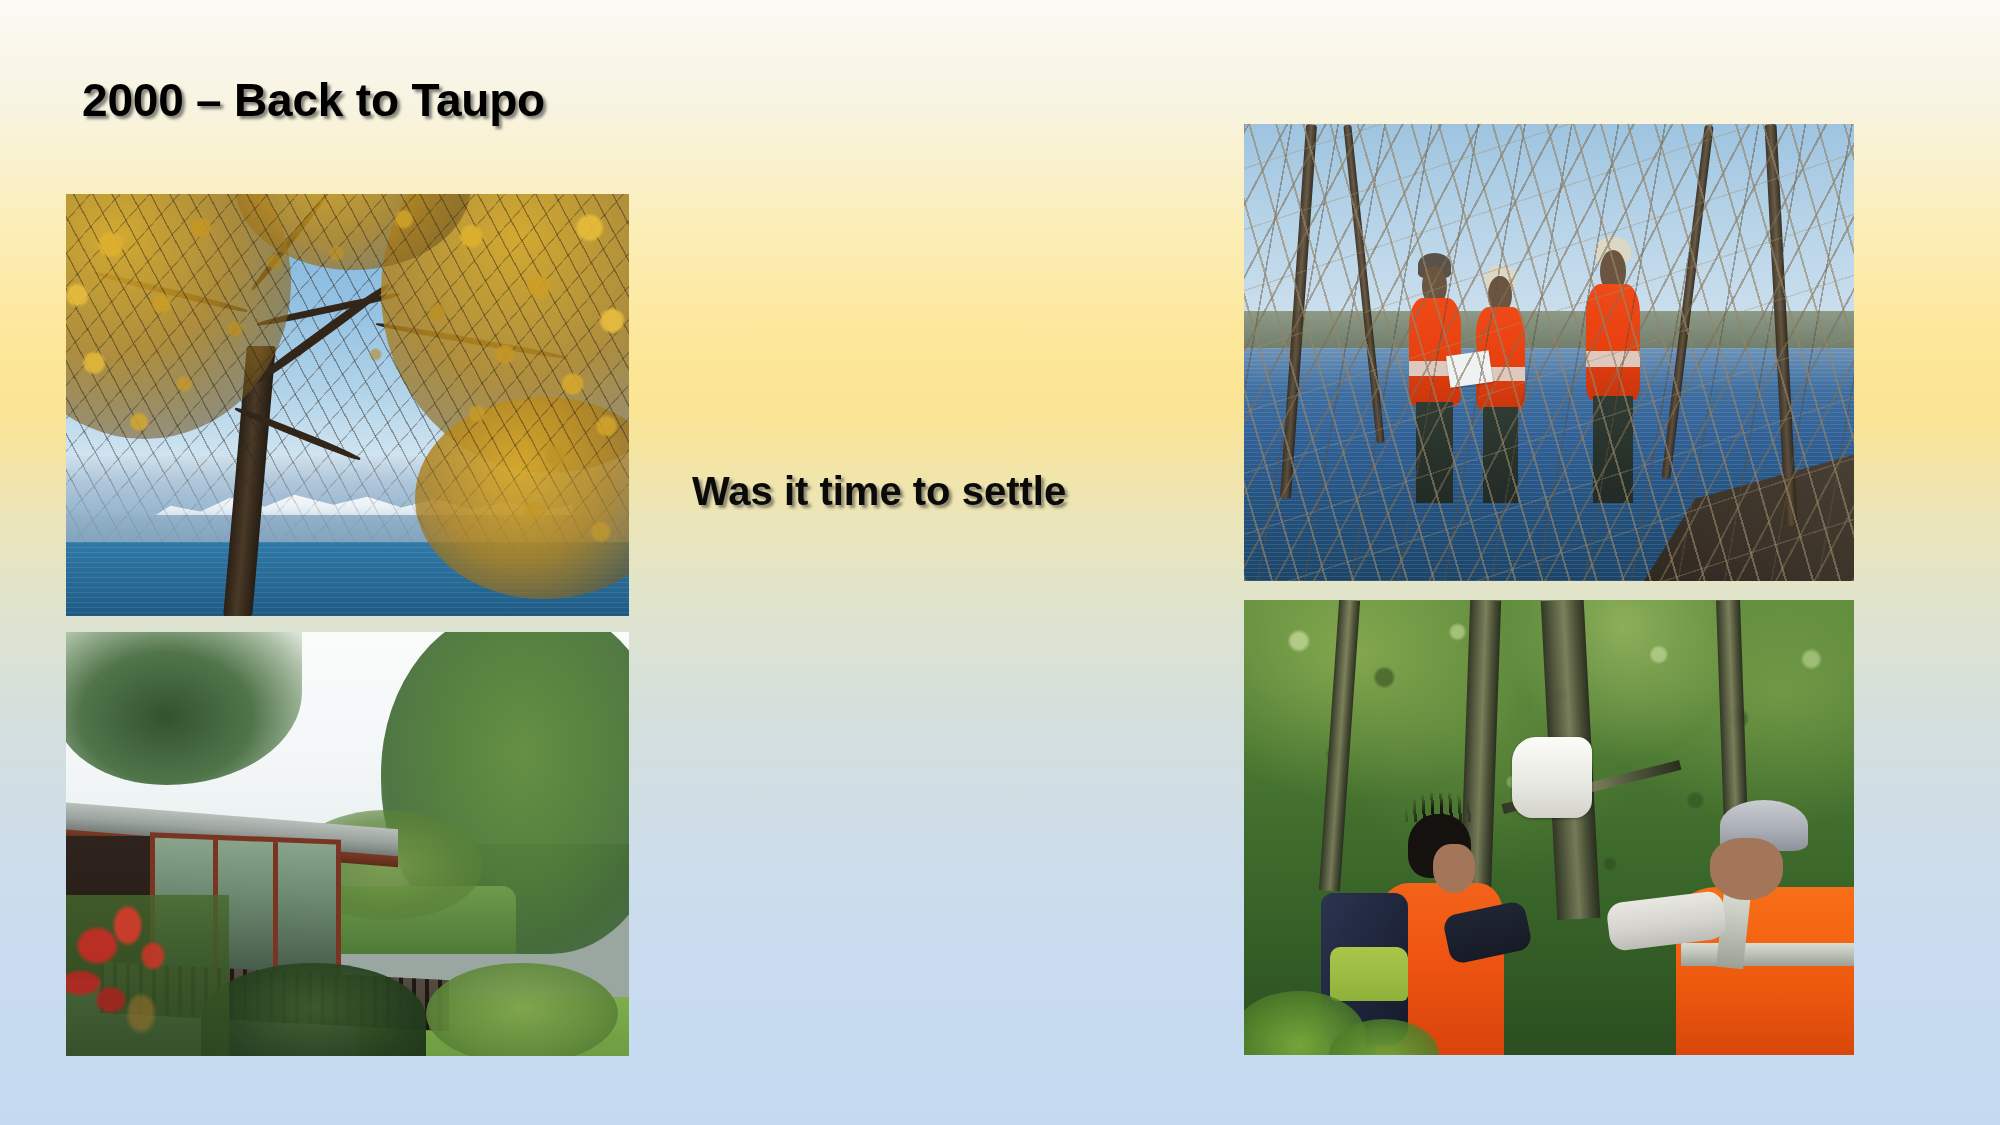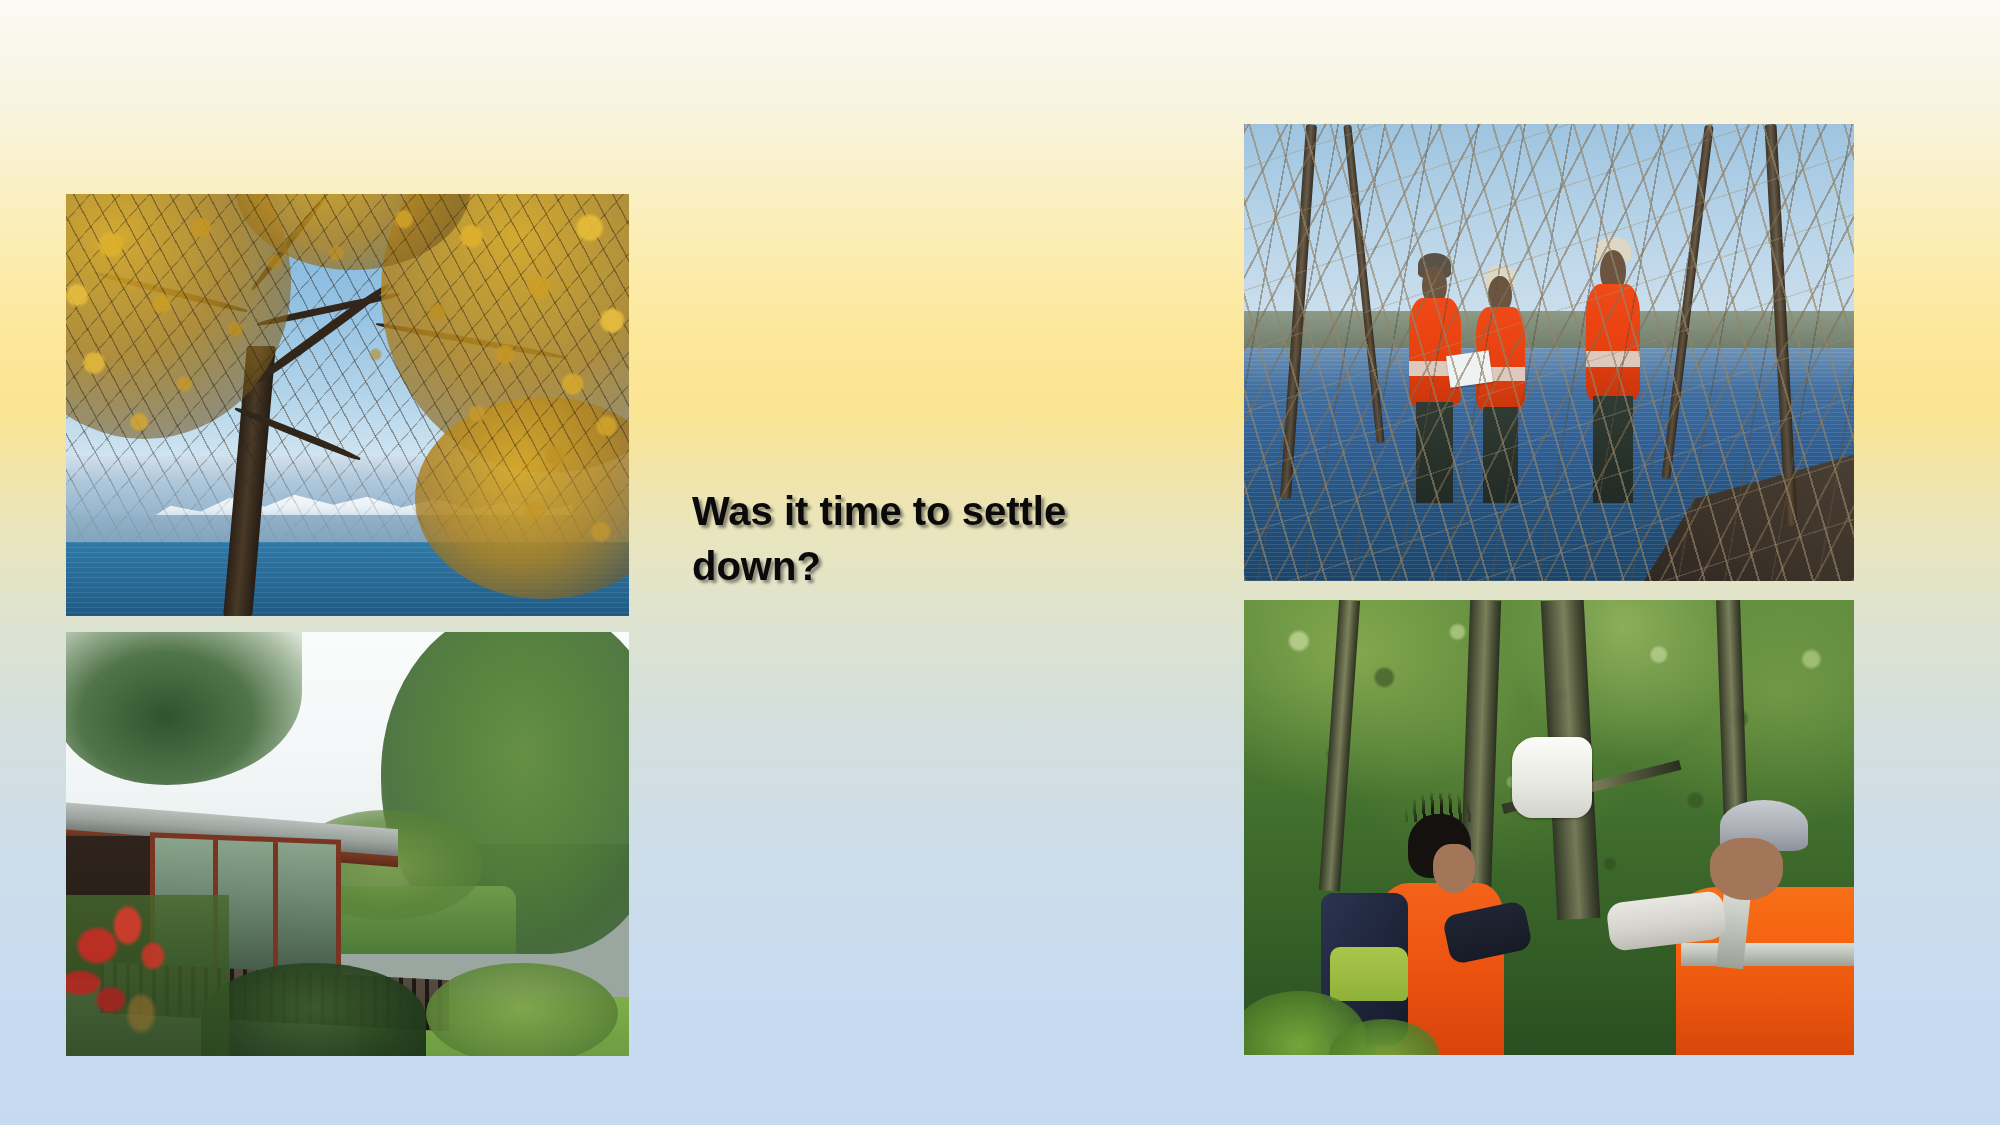--- a/index.html
+++ b/index.html
@@ -43,21 +43,21 @@
     font-weight: bold;
     color: #000000;
     letter-spacing: -0.2px;
     text-shadow: 3px 3px 3px rgba(40, 40, 40, 0.55);
     white-space: nowrap;
   }
 
   .body-text {
     position: absolute;
     left: 692px;
-    top: 484px;
+    top: 464px;
     width: 520px;
     font-size: 40px;
     font-weight: bold;
     color: #0a0a0a;
     line-height: 1.38;
     text-shadow: 3px 3px 3px rgba(40, 40, 40, 0.5);
   }
   .body-text .line { display: block; }
 
   
@@ -431,20 +431,21 @@
     position: absolute;
     background: radial-gradient(ellipse at 50% 60%, rgba(120,170,60,.95) 0%, rgba(86,134,44,.9) 55%, rgba(60,102,34,.6) 100%);
     border-radius: 50%;
   }
 </style>
 </head>
 <body>
 
 <div class="slide">
 
+  <div class="slide-title">2000 – Back to Taupo</div>
 
   <div class="photo" id="photo-lake-taupo">
     <div class="scene">
       <div class="lk-sky"></div>
       <div class="lk-mtn"></div>
       <div class="lk-snow"></div>
       <div class="lk-hill"></div>
       <div class="lk-water"></div>
 
       <div class="lk-trunk"></div>
@@ -556,16 +557,15 @@
 
       <div class="ff-bag" style="left:44%; top:30%; width:13%; height:18%;"></div>
 
       <div class="ff-fern" style="left:-2%; bottom:-6%; width:22%; height:20%;"></div>
       <div class="ff-fern" style="left:14%; bottom:-8%; width:18%; height:16%;"></div>
     </div>
   </div>
 
   <div class="body-text">
     <span class="line">Was it time to settle</span>
-    <span class="line">down?</span>
   </div>
 
 </div>
 
 </body></html>

